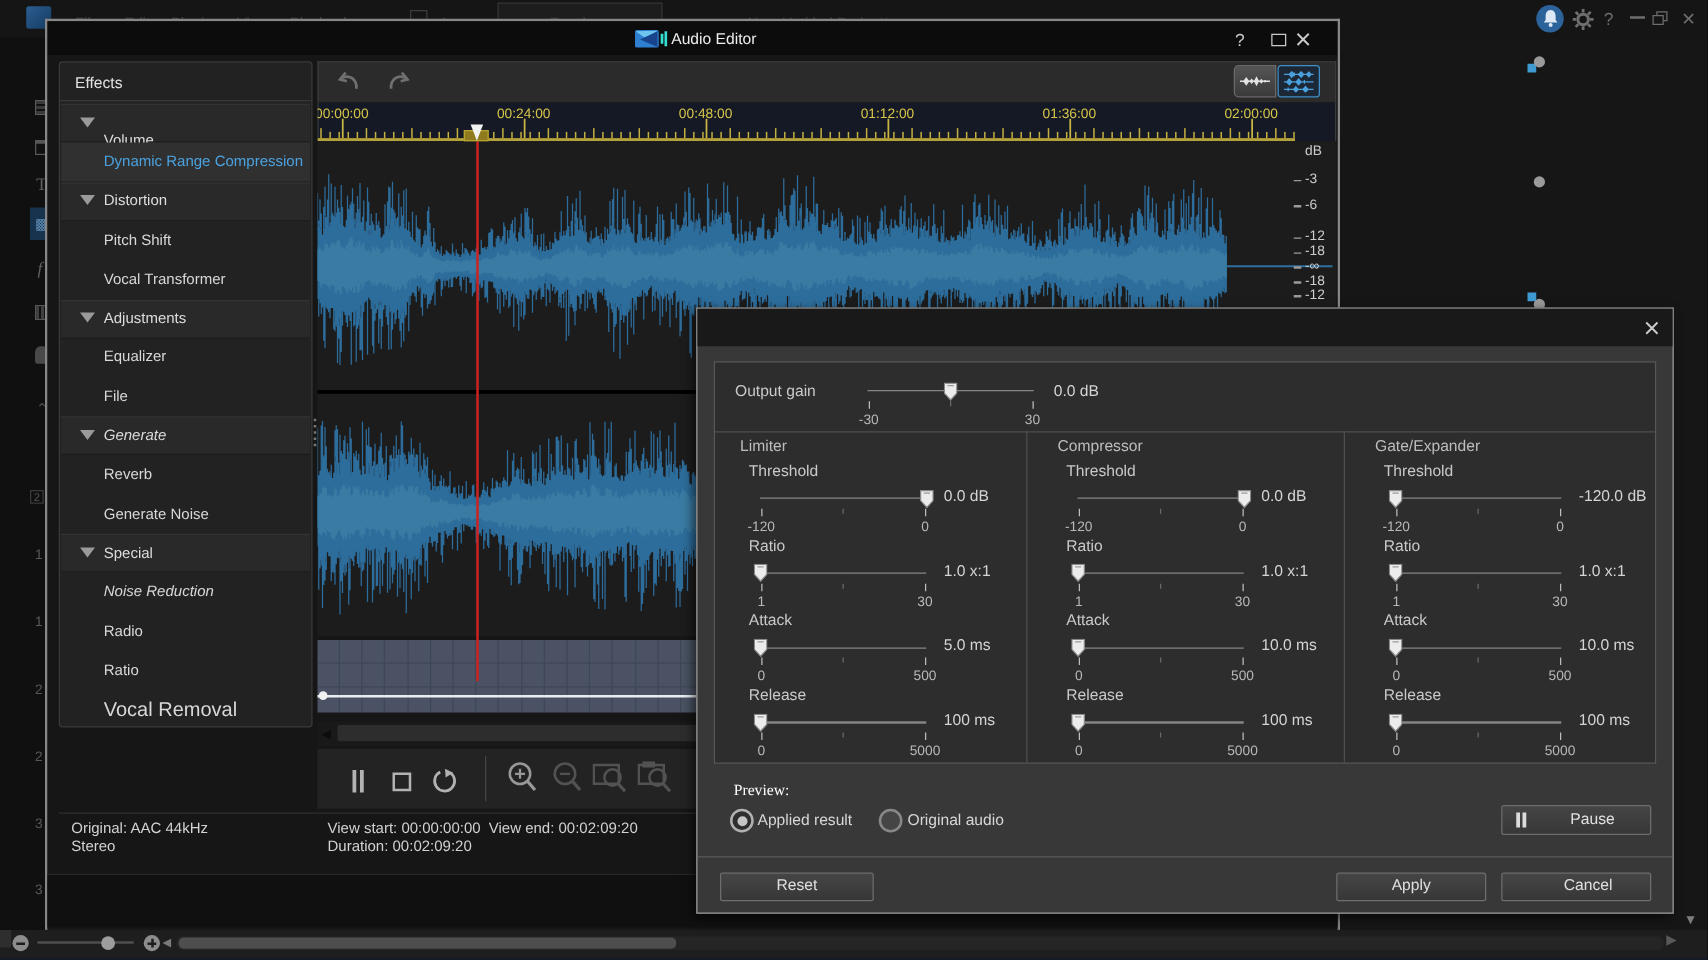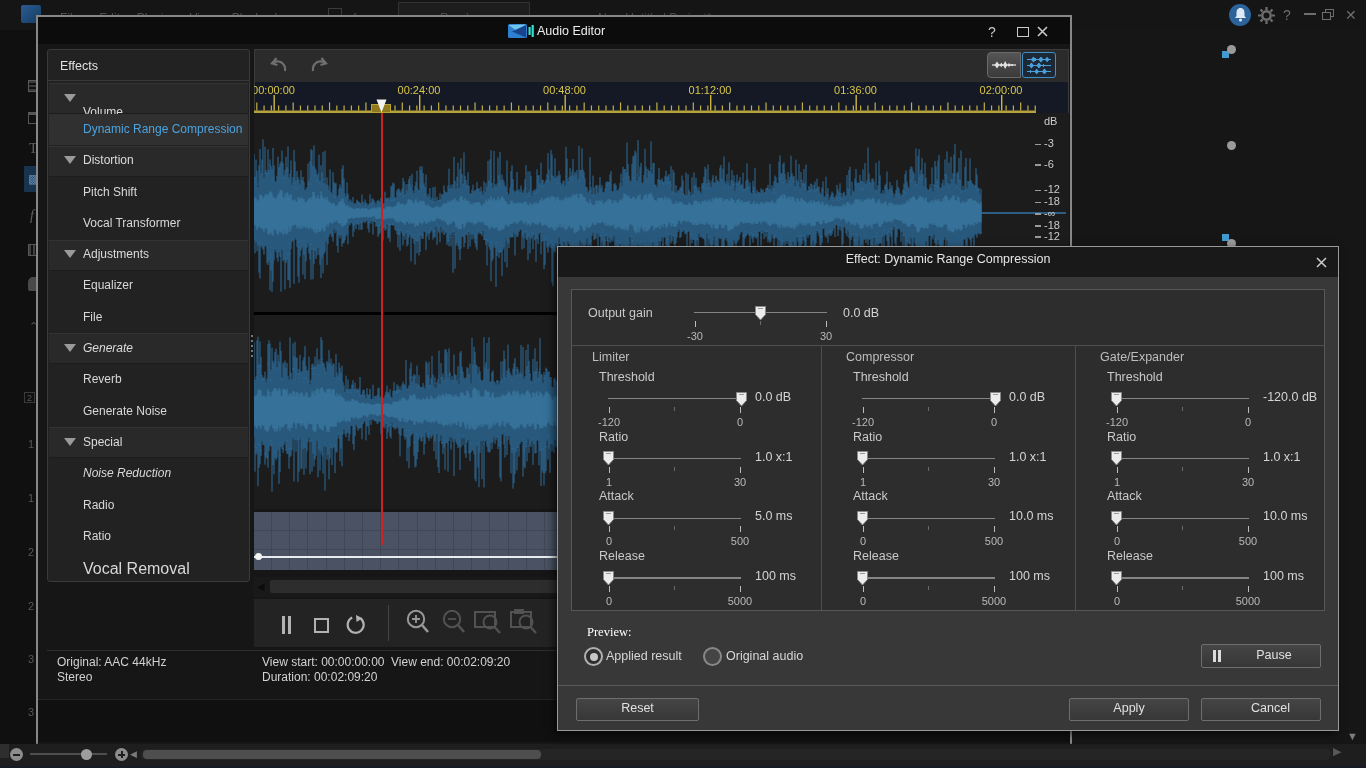--- a/index.html
+++ b/index.html
@@ -413,21 +413,20 @@
     <div class="abs" style="left:224px;top:638px;color:#d2d2d2;font-size:12px;">View start: 00:00:00:00</div>
     <div class="abs" style="left:353px;top:638px;color:#d2d2d2;font-size:12px;">View end: 00:02:09:20</div>
     <div class="abs" style="left:224px;top:653px;color:#d2d2d2;font-size:12px;">Duration: 00:02:09:20</div>
     <div class="abs" style="left:0;top:682px;width:1032px;height:1px;background:#262626;"></div>
     <div class="abs" style="left:0;top:683px;width:1032px;height:42px;background:#101010;"></div>
   </div>
 
   <div class="abs" id="dlg" style="left:557px;top:246px;width:782px;height:485px;background:#383838;border:1px solid #9a9a9a;box-shadow:-3px 3px 8px rgba(0,0,0,.6);">
 
     <div class="abs" style="left:0;top:0;width:780px;height:30px;background:#191919;"></div>
-    <div class="abs" style="left:0;top:5px;width:780px;text-align:center;color:#e5e5e5;font-size:12.5px;">Effect: Dynamic Range Compression</div>
     <svg class="abs" style="left:758px;top:10px;" width="11" height="11" viewBox="0 0 11 11">
         <path d="M1 1 L10 10 M10 1 L1 10" stroke="#cccccc" stroke-width="1.5"></path>
       </svg>
 
     <div class="abs" style="left:13px;top:42px;width:754px;height:322px;background:#2d2d2d;border:1px solid #585858;"></div>
     <div class="abs" style="left:30px;top:59px;color:#c9c9c9;font-size:12.5px;">Output gain</div>
 <div class="abs" style="left:136px;top:65.2px;width:133px;height:1.2px;background:#858585;"></div>
 <svg class="abs" style="left:197.0px;top:58.5px;" width="11" height="15" viewBox="0 0 11 15">
         <path d="M0.5 0.5 H10.5 V8.5 L5.5 14 L0.5 8.5 Z" fill="#ececec" stroke="#888" stroke-width="1"></path>
         <path d="M3 2.5 H8" stroke="#9a9a9a" stroke-width="1"></path>

